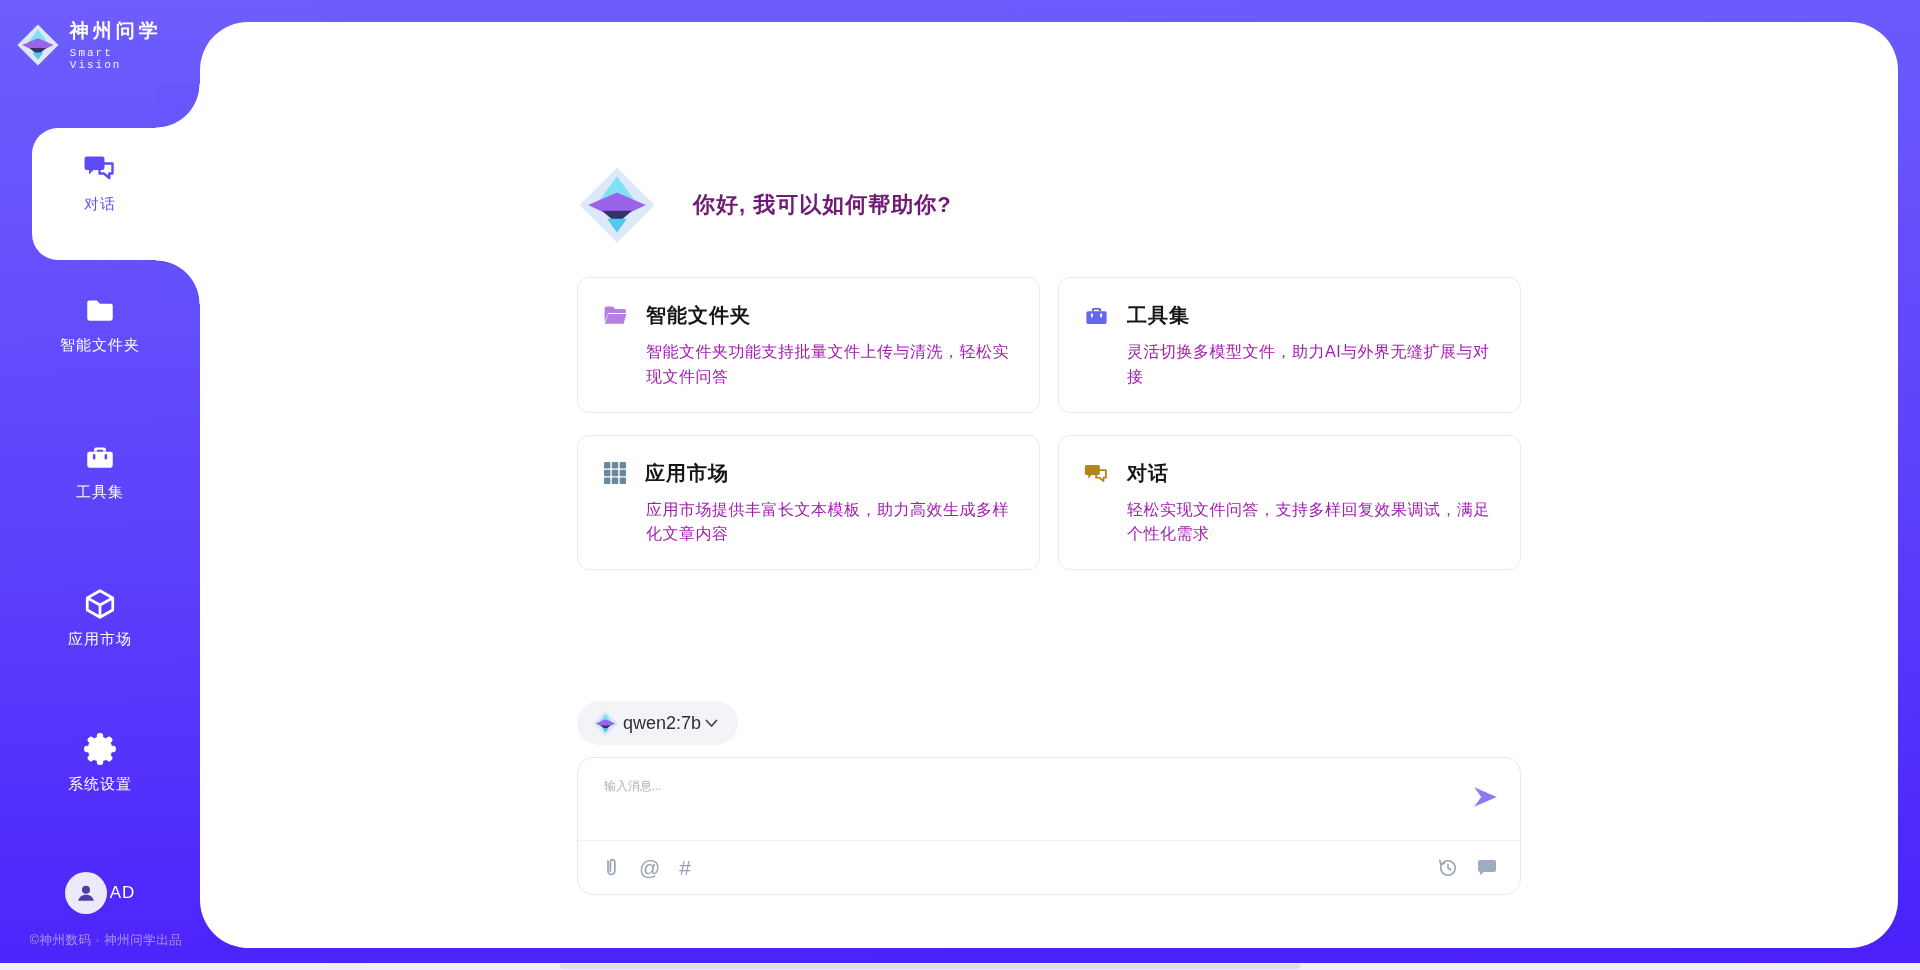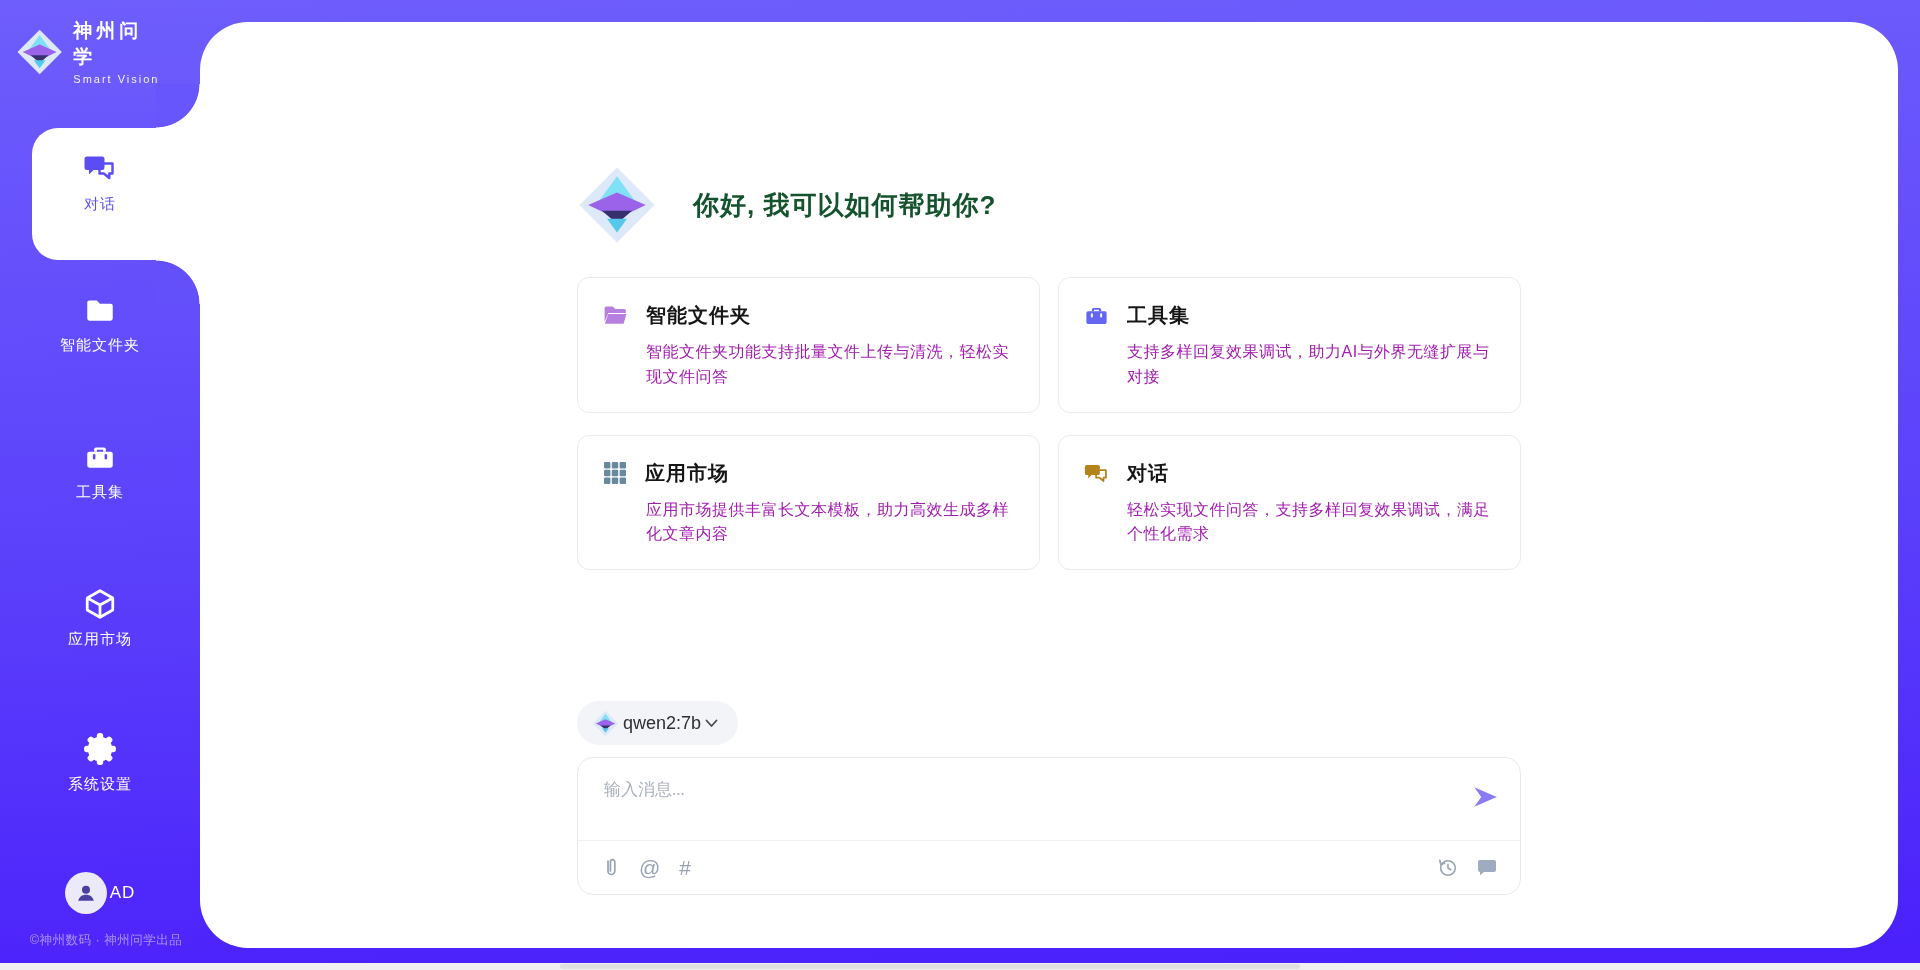--- a/index.html
+++ b/index.html
@@ -8,21 +8,21 @@
     position:relative;
     font-family:"Liberation Sans","DejaVu Sans",sans-serif;
     background:linear-gradient(178deg,#6e5efc 0%,#5b40fb 55%,#4a1ffb 100%);
   }
 
   
   .sidebar { position:absolute; left:0; top:0; width:164px; height:100%; z-index:2; }
   .logo-area { position:absolute; top:18px; left:16px; display:flex; align-items:center; gap:10px; }
   .logo-gem { width:48px; height:48px; }
   .logo-name { font-size:19px; font-weight:bold; color:#fff; letter-spacing:4px; }
-  .logo-sub { font-size:11px; color:rgba(255,255,255,.92); letter-spacing:2px; margin-top:3px; }
+  .logo-sub { font-size:11px; color:rgba(255,255,255,.92); letter-spacing:2px; margin-top:3px;font-family:Liberation Mono, monospace; }
 
   .active-tab { position:absolute; left:32px; width:168px; top:128px; height:132px;
     background:#fff; border-radius:26px 0 0 26px; }
   .active-tab::before { content:""; position:absolute; top:-44px; right:0; width:44px; height:44px;
     background:radial-gradient(circle at 0 0,#6756fc 43px,#fff 43.8px); }
   .active-tab::after { content:""; position:absolute; bottom:-44px; right:0; width:44px; height:44px;
     background:radial-gradient(circle at 0 100%,#6350fb 43px,#fff 43.8px); }
 
   .nav-item { position:absolute; width:200px; text-align:center; color:#fff; cursor:pointer; }
   .nav-item svg { display:block; margin:0 auto; }
@@ -36,40 +36,40 @@
   .sidebar-footer { position:absolute; top:932px; width:200px; text-align:center;
     font-size:12.5px; color:rgba(235,232,255,.55); letter-spacing:.5px;padding-left:12px; }
 
   
   .main-panel { position:absolute; left:200px; top:22px; right:22px; bottom:22px;
     background:#fff; border-radius:48px; z-index:1; }
   .content { width:944px; margin:0 auto; padding-top:143px; }
 
   .greeting-row { display:flex; align-items:center; gap:36px; margin-bottom:32px; }
   .greeting-gem { width:80px; height:80px; }
-  .greeting-title { font-size:26px; font-weight:bold; color:#14532d; letter-spacing:1px; }
+  .greeting-title { font-size:22px; font-weight:bold; color:#701a75; letter-spacing:1px; }
 
   .cards-grid { display:grid; grid-template-columns:1fr 1fr; gap:22px 18px; }
   .card { border:1px solid #e9ebf1; border-radius:12px; background:#fff;
     padding:24px 28px 22px 24px; min-height:130px; cursor:pointer; }
   .card-head { display:flex; align-items:center; gap:17px; margin-bottom:11px; }
   .card-title { font-size:20px; font-weight:bold; color:#161616; letter-spacing:1px; }
   .card-desc { margin-left:44px; font-size:16px; color:#a21caf; line-height:1.55; letter-spacing:.5px; }
   .icon-folder { color:#b77fe0; } .icon-toolbox2 { color:#6366f1; }
   .icon-grid { color:#68889e; } .icon-chat2 { color:#b5831d; }
 
   .model-pill { margin-top:131px; display:inline-flex; align-items:center; gap:4px;
     height:44px; padding:0 20px 0 15px; background:#f3f4f8; border-radius:22px; cursor:pointer; }
   .pill-gem { width:27px; height:27px; }
   .model-name { font-size:18px; color:#2f2f33; }
 
   .composer { position:relative; margin-top:12px; width:944px; height:138px;
     border:1px solid #e7e9ef; border-radius:16px; background:#fff; }
   .composer textarea { position:absolute; left:26px; top:20px; width:820px; height:58px;
-    border:none; outline:none; resize:none; font-size:17px; color:#333;
+    border:none; outline:none; resize:none; font-size:12px; color:#333;
     font-family:Liberation Serif, serif; background:transparent; }
   .composer textarea::placeholder { color:#a9afbc; }
   .send-btn { position:absolute; right:20px; top:24px; width:30px; height:30px; border:none; background:none; cursor:pointer; }
   .composer-divider { position:absolute; left:0; right:0; top:82px; border-top:1px solid #eef0f4; }
   .composer-toolbar { position:absolute; left:24px; right:22px; bottom:0; height:54px;
     display:flex; align-items:center; }
   .tb-left { display:flex; align-items:center; gap:19px; }
   .tb-right { margin-left:auto; display:flex; align-items:center; gap:17px; }
   .tb-btn { border:none; background:none; cursor:pointer; color:#98a2b4; font-size:21px;
     line-height:1; padding:0; display:flex; align-items:center; }
@@ -217,21 +217,21 @@
         </div>
         <div class="card-desc">智能文件夹功能支持批量文件上传与清洗，轻松实现文件问答</div>
       </div>
       <div class="card">
         <div class="card-head">
           <svg width="27" height="27" class="icon-toolbox2">
               <use href="#ic-toolbox"></use>
             </svg>
           <span class="card-title">工具集</span>
         </div>
-        <div class="card-desc">支持多样回复效果调试，助力AI与外界无缝扩展与对接</div>
+        <div class="card-desc">灵活切换多模型文件，助力AI与外界无缝扩展与对接</div>
       </div>
       <div class="card">
         <div class="card-head">
           <svg width="26" height="26" class="icon-grid">
               <use href="#ic-grid"></use>
             </svg>
           <span class="card-title">应用市场</span>
         </div>
         <div class="card-desc">应用市场提供丰富长文本模板，助力高效生成多样化文章内容</div>
       </div>

